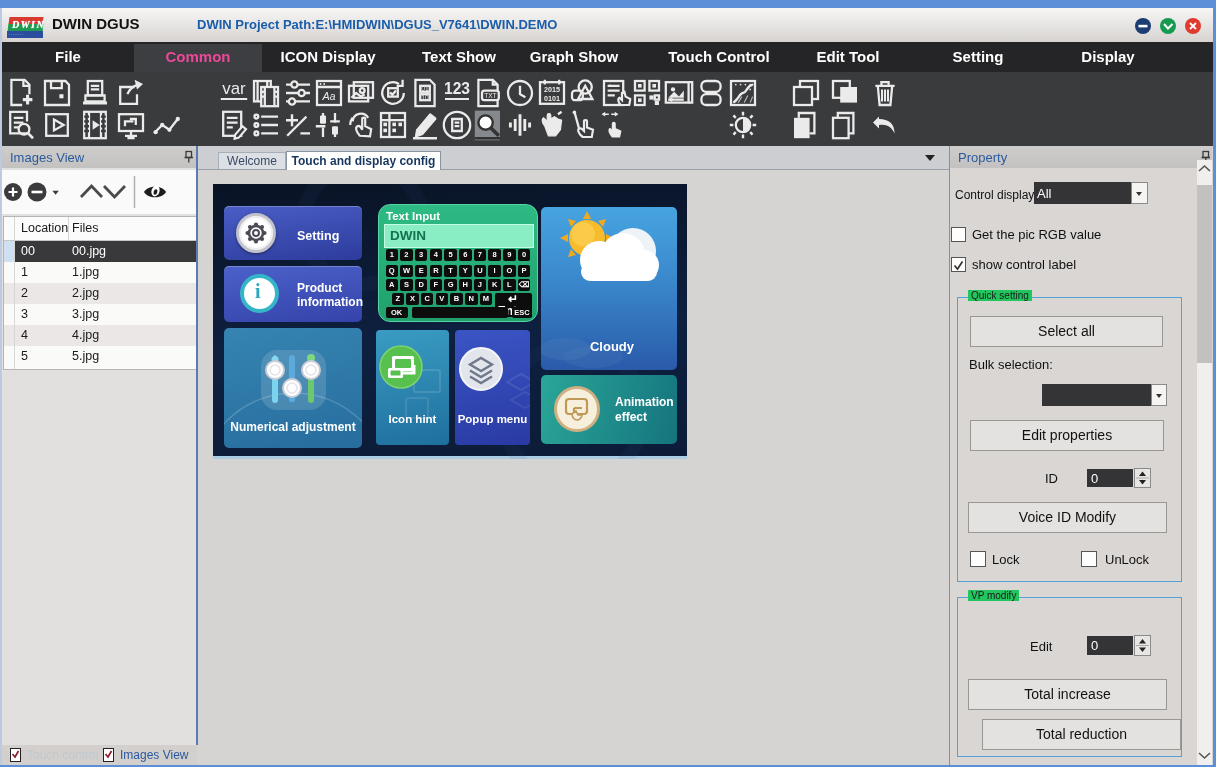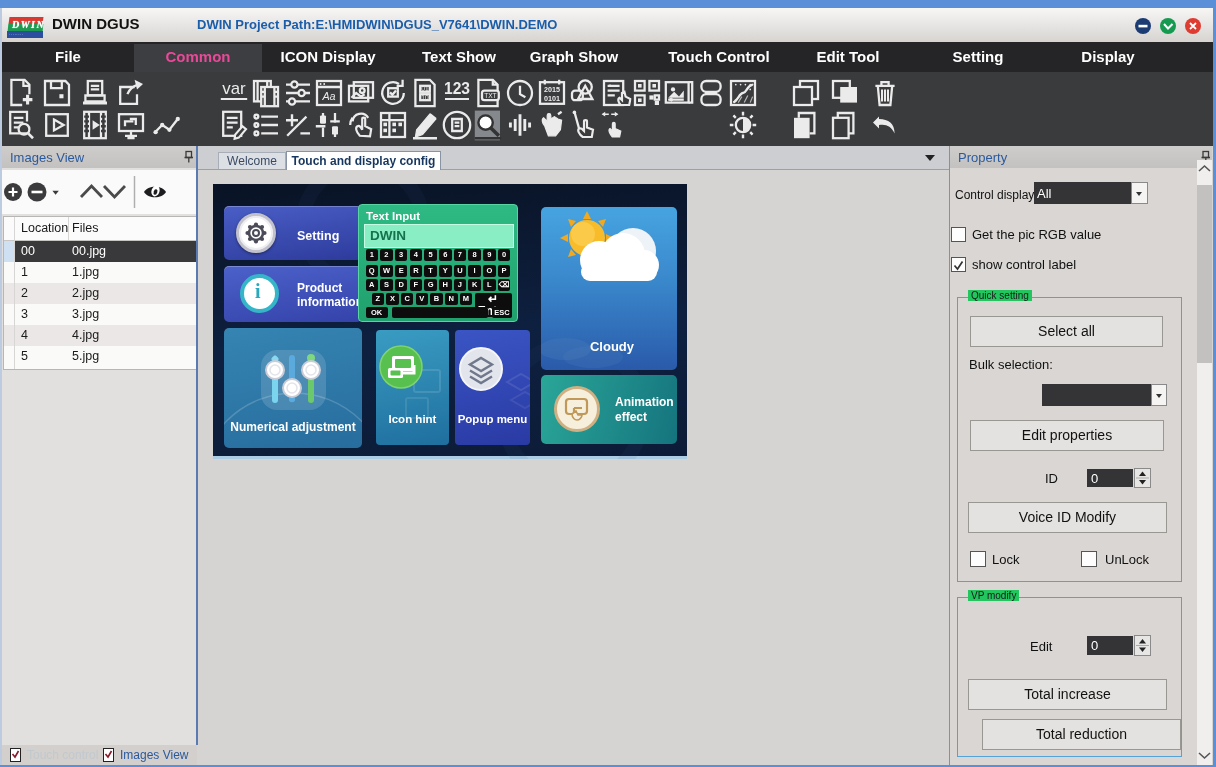--- a/index.html
+++ b/index.html
@@ -576,21 +576,21 @@
       </g>
       <g fill="none" stroke="#e2e4ea" stroke-width="1.5">
        <circle cx="51" cy="42" r="5"></circle>
               <circle cx="68" cy="60" r="5"></circle>
               <circle cx="87" cy="42" r="5"></circle>
       </g>
     </svg>
     <div style="position:absolute;left:0;top:92px;width:138px;text-align:center;color:#fff;font-weight:bold;font-size:12px;">Numerical adjustment</div>
   </div>
 
-  <div style="position:absolute;left:145px;top:20px;width:160px;height:118px;border-radius:4px;background:linear-gradient(#2eba84,#20a06c);border:1px solid #57d4a2;box-sizing:border-box;">
+  <div style="position:absolute;left:165px;top:20px;width:160px;height:118px;border-radius:12px;background:linear-gradient(#2eba84,#20a06c);border:1px solid #57d4a2;box-sizing:border-box;">
     <div style="position:absolute;left:7px;top:5px;color:#fff;font-weight:bold;font-size:11.5px;">Text Input</div>
     <div style="position:absolute;left:5px;top:19px;width:148px;height:22px;background:#8aeec4;border:1px solid #c6ffe4;">
       <span style="position:absolute;left:5px;top:3px;color:#14724c;font-weight:bold;font-size:13.5px;">DWIN</span>
     </div>
     <div id="kbd">
             <div style="position:absolute;background:#0d0d0d;border-radius:2px;color:#fff;font-weight:bold;font-size:7.5px;text-align:center;left:6.5px;top:44px;width:12.5px;height:12px;line-height:12px;">1</div>
 <div style="position:absolute;background:#0d0d0d;border-radius:2px;color:#fff;font-weight:bold;font-size:7.5px;text-align:center;left:21.2px;top:44px;width:12.5px;height:12px;line-height:12px;">2</div>
 <div style="position:absolute;background:#0d0d0d;border-radius:2px;color:#fff;font-weight:bold;font-size:7.5px;text-align:center;left:35.9px;top:44px;width:12.5px;height:12px;line-height:12px;">3</div>
 <div style="position:absolute;background:#0d0d0d;border-radius:2px;color:#fff;font-weight:bold;font-size:7.5px;text-align:center;left:50.6px;top:44px;width:12.5px;height:12px;line-height:12px;">4</div>
 <div style="position:absolute;background:#0d0d0d;border-radius:2px;color:#fff;font-weight:bold;font-size:7.5px;text-align:center;left:65.3px;top:44px;width:12.5px;height:12px;line-height:12px;">5</div>

